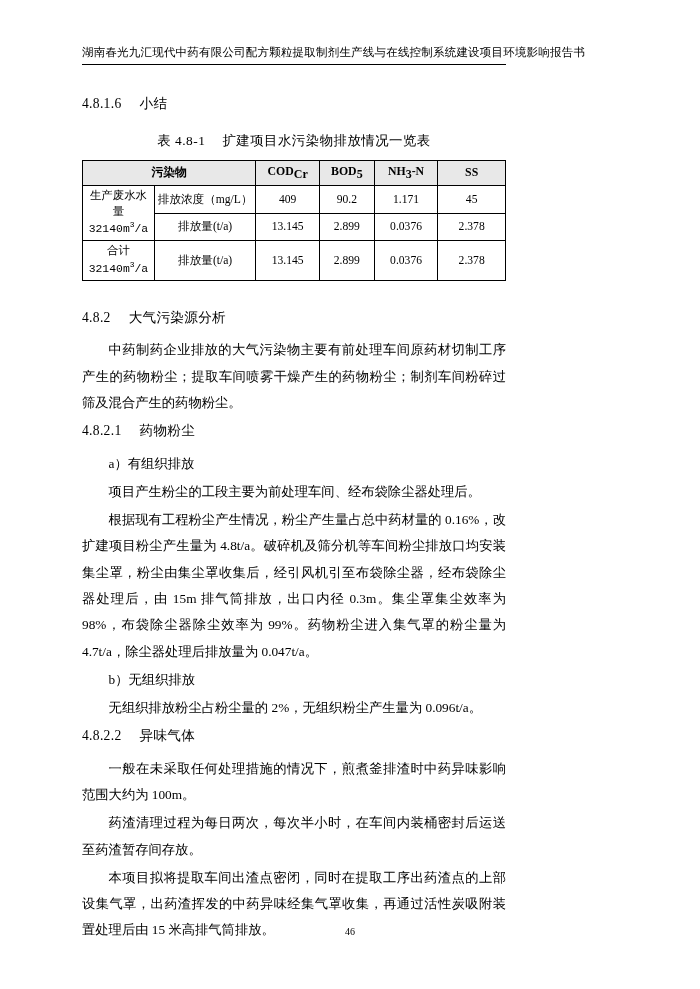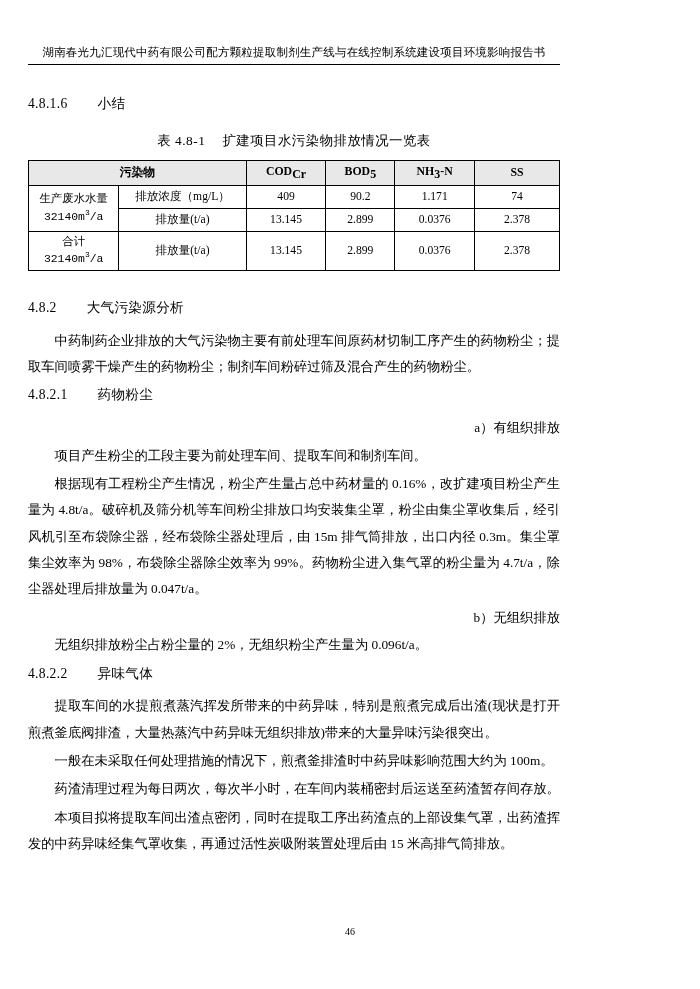--- a/index.html
+++ b/index.html
@@ -12,21 +12,21 @@
     background: #ffffff;
     font-family: "Liberation Serif", serif;
     color: #000000;
     position: relative;
   }
   .page {
     position: relative;
     width: 588px;
     height: 989px;
     box-sizing: border-box;
-    padding: 0 28px;
+    padding: 0 82px;
   }
   .header-area {
     padding-top: 44px;
   }
   .header-text {
     font-size: 11.5px;
     text-align: center;
     letter-spacing: 0.2px;
     line-height: 1.4;
     white-space: nowrap;
@@ -39,35 +39,34 @@
     padding-top: 26px;
     font-size: 13.3px;
     line-height: 1.95;
   }
   .h3 {
     font-size: 13.6px;
     margin: 0 0 6px 0;
     letter-spacing: 0.3px;
   }
   .h3 .num {
-    margin-right: 30px;
+    margin-right: 18px;
   }
   .h3-tight {
     margin-top: 14px;
   }
   .para {
     text-indent: 2em;
     margin: 0 0 2px 0;
     text-align: justify;
     line-height: 1.98;
   }
   .para-sub {
     text-indent: 2em;
     margin: 0 0 2px 0;
-    text-align: right;
   }
   .tbl-caption {
     text-align: center;
     font-size: 13.4px;
     margin: 10px 0 6px 0;
     letter-spacing: 0.5px;
   }
   .tbl-caption .capnum {
     margin-right: 17px;
   }
@@ -156,21 +155,21 @@
           <td>SS</td>
         </tr>
       </thead>
       <tbody>
         <tr>
           <td class="rowhead" rowspan="2">生产废水水量<br>32140m<sup>3</sup>/a</td>
           <td class="cell-left">排放浓度（mg/L）</td>
           <td>409</td>
           <td>90.2</td>
           <td>1.171</td>
-          <td>74</td>
+          <td>45</td>
         </tr>
         <tr>
           <td class="cell-left">排放量(t/a)</td>
           <td>13.145</td>
           <td>2.899</td>
           <td>0.0376</td>
           <td>2.378</td>
         </tr>
         <tr>
           <td class="rowhead">合计<br>32140m<sup>3</sup>/a</td>
@@ -189,30 +188,29 @@
       <span class="num">4.8.2</span><span>大气污染源分析</span>
     </div>
 
     <p class="para">中药制药企业排放的大气污染物主要有前处理车间原药材切制工序产生的药物粉尘；提取车间喷雾干燥产生的药物粉尘；制剂车间粉碎过筛及混合产生的药物粉尘。</p>
 
     <div class="h3">
       <span class="num">4.8.2.1</span><span>药物粉尘</span>
     </div>
 
     <p class="para-sub">a）有组织排放</p>
-    <p class="para">项目产生粉尘的工段主要为前处理车间、提取车间和制剂车间。</p>
+    <p class="para">项目产生粉尘的工段主要为前处理车间、经布袋除尘器处理后。</p>
     <p class="para">根据现有工程粉尘产生情况，粉尘产生量占总中药材量的 0.16%，改扩建项目粉尘产生量为 4.8t/a。破碎机及筛分机等车间粉尘排放口均安装集尘罩，粉尘由集尘罩收集后，经引风机引至布袋除尘器，经布袋除尘器处理后，由 15m 排气筒排放，出口内径 0.3m。集尘罩集尘效率为 98%，布袋除尘器除尘效率为 99%。药物粉尘进入集气罩的粉尘量为 4.7t/a，除尘器处理后排放量为 0.047t/a。</p>
     <p class="para-sub">b）无组织排放</p>
     <p class="para">无组织排放粉尘占粉尘量的 2%，无组织粉尘产生量为 0.096t/a。</p>
 
     <div class="h3">
       <span class="num">4.8.2.2</span><span>异味气体</span>
     </div>
 
-    <p class="para">提取车间的水提煎煮蒸汽挥发所带来的中药异味，特别是煎煮完成后出渣(现状是打开煎煮釜底阀排渣，大量热蒸汽中药异味无组织排放)带来的大量异味污染很突出。</p>
     <p class="para">一般在未采取任何处理措施的情况下，煎煮釜排渣时中药异味影响范围大约为 100m。</p>
     <p class="para">药渣清理过程为每日两次，每次半小时，在车间内装桶密封后运送至药渣暂存间存放。</p>
     <p class="para">本项目拟将提取车间出渣点密闭，同时在提取工序出药渣点的上部设集气罩，出药渣挥发的中药异味经集气罩收集，再通过活性炭吸附装置处理后由 15 米高排气筒排放。</p>
 
   </div>
 
   <div class="footer-page">46</div>
 
 </div>
 

